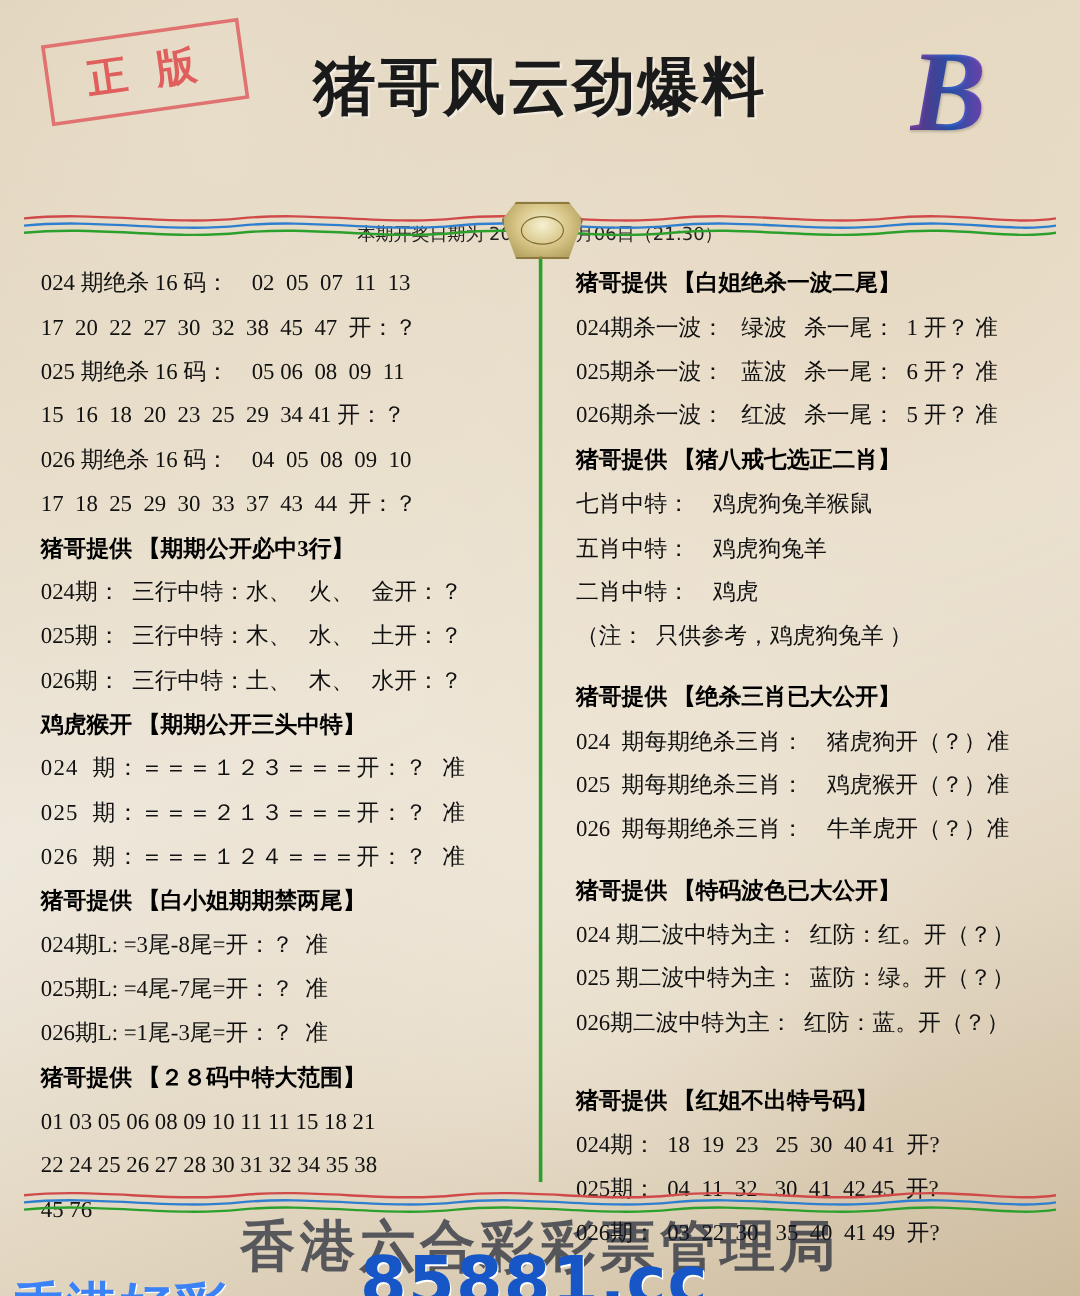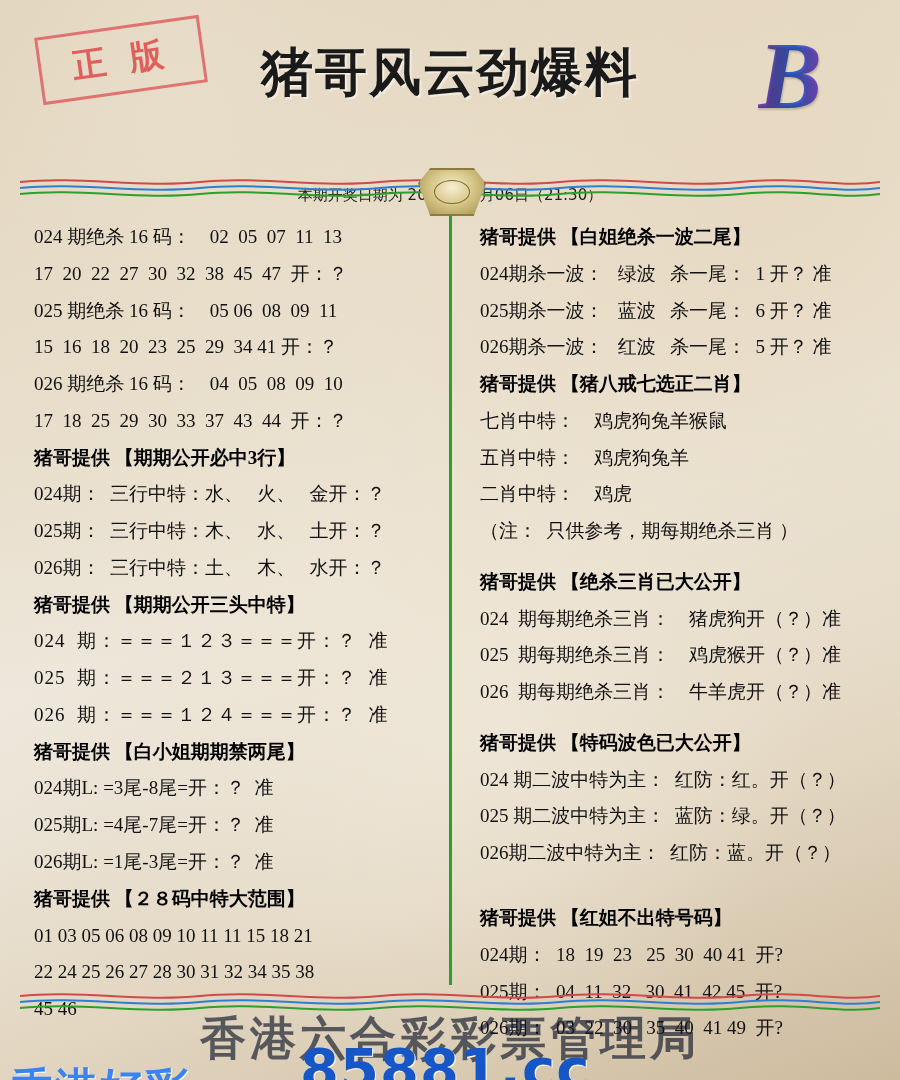--- a/index.html
+++ b/index.html
@@ -138,21 +138,21 @@
     <div class="blk">
         <div class="ln">024期：  三行中特：水、   火、   金开：？</div>
       </div>
     <div class="blk">
         <div class="ln">025期：  三行中特：木、   水、   土开：？</div>
       </div>
     <div class="blk">
         <div class="ln">026期：  三行中特：土、   木、   水开：？</div>
       </div>
     <div class="blk">
-        <div class="hd">猪哥提供   【期期公开三头中特】</div>
+        <div class="hd">鸡虎猴开   【期期公开三头中特】</div>
       </div>
     <div class="blk">
         <div class="ln eq">024  期：＝＝＝１２３＝＝＝开：？  准</div>
       </div>
     <div class="blk">
         <div class="ln eq">025  期：＝＝＝２１３＝＝＝开：？  准</div>
       </div>
     <div class="blk">
         <div class="ln eq">026  期：＝＝＝１２４＝＝＝开：？  准</div>
       </div>
@@ -171,21 +171,21 @@
     <div class="blk">
         <div class="hd">猪哥提供   【２８码中特大范围】</div>
       </div>
     <div class="blk">
         <div class="ln">01 03 05 06 08 09 10 11 11 15 18 21</div>
       </div>
     <div class="blk">
         <div class="ln">22 24 25 26 27 28 30 31 32 34 35 38</div>
       </div>
     <div class="blk">
-        <div class="ln">45 46</div>
+        <div class="ln">45 76</div>
       </div>
   </div>
 
   <div class="col right">
     <div class="blk">
         <div class="hd">猪哥提供   【白姐绝杀一波二尾】</div>
       </div>
     <div class="blk">
         <div class="ln">024期杀一波：   绿波   杀一尾：  1 开？ 准</div>
       </div>
@@ -201,21 +201,21 @@
     <div class="blk">
         <div class="ln">七肖中特：    鸡虎狗兔羊猴鼠</div>
       </div>
     <div class="blk">
         <div class="ln">五肖中特：    鸡虎狗兔羊</div>
       </div>
     <div class="blk">
         <div class="ln">二肖中特：    鸡虎</div>
       </div>
     <div class="blk">
-        <div class="ln">（注：  只供参考，期每期绝杀三肖 ）</div>
+        <div class="ln">（注：  只供参考，鸡虎狗兔羊 ）</div>
       </div>
     <div class="sp"></div>
     <div class="blk">
         <div class="hd">猪哥提供   【绝杀三肖已大公开】</div>
       </div>
     <div class="blk">
         <div class="ln">024  期每期绝杀三肖：    猪虎狗开（？）准</div>
       </div>
     <div class="blk">
         <div class="ln">025  期每期绝杀三肖：    鸡虎猴开（？）准</div>

